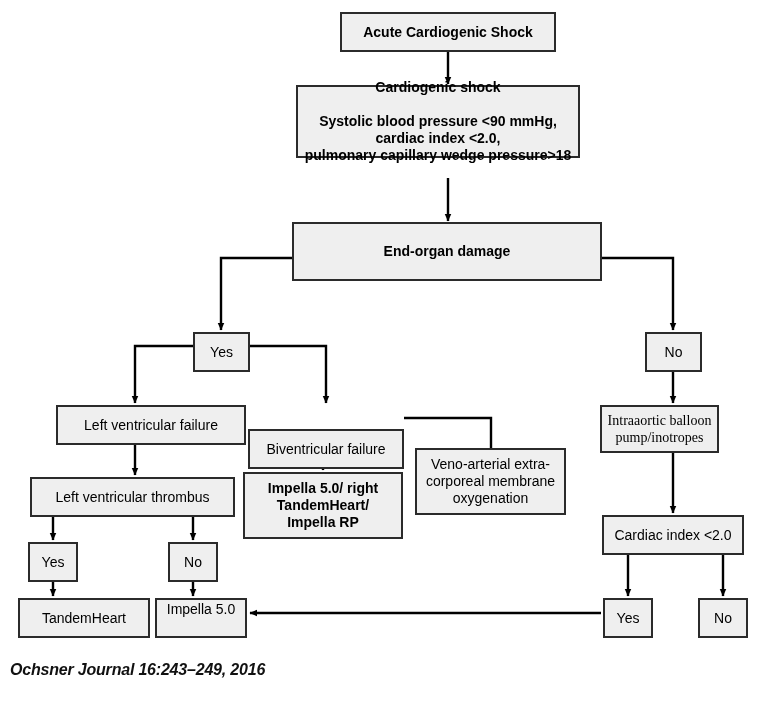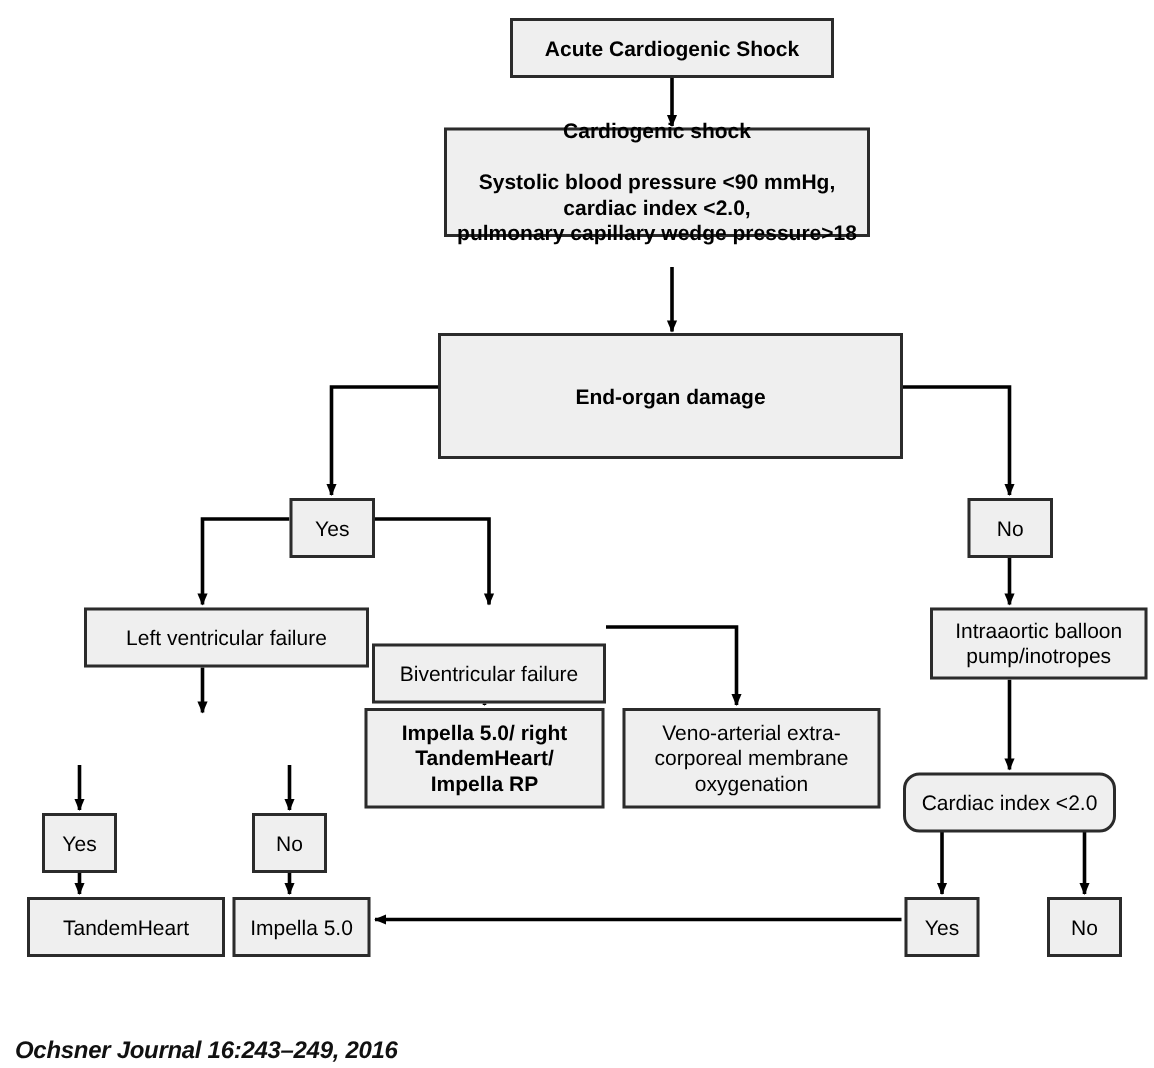--- a/index.html
+++ b/index.html
@@ -51,21 +51,21 @@
     position: absolute;
     left: 0; top: 0;
     width: 769px;
     height: 712px;
     z-index: 1;
     pointer-events: none;
   }
   .caption {
     position: absolute;
     left: 10px;
-    top: 692px;
+    top: 661px;
     font-size: 16px;
     font-weight: bold;
     font-style: italic;
     color: #111111;
     letter-spacing: -0.2px;
     white-space: nowrap;
   }
 </style>
 </head>
 <body>
@@ -124,21 +124,21 @@
 
   <div class="node" style="left: 296px; top: 85px; width: 284px; height: 73px;">
     <span>
       <span class="hdr">Cardiogenic shock</span>
       <span class="body">Systolic blood pressure &lt;90 mmHg,
 cardiac index &lt;2.0,
 pulmonary capillary wedge pressure&gt;18</span>
     </span>
   </div>
 
-  <div class="node" style="left: 292px; top: 222px; width: 310px; height: 84px;">
+  <div class="node" style="left: 292px; top: 222px; width: 310px; height: 59px;">
     <span>
       <span class="hdr">End-organ damage</span>
     </span>
   </div>
 
   <div class="node" style="left: 193px; top: 332px; width: 57px; height: 28px;">
     <span class="lbl">Yes</span>
   </div>
 
   <div class="node" style="left: 645px; top: 332px; width: 57px; height: 28px;">
@@ -146,39 +146,42 @@
   </div>
 
   <div class="node" style="left: 40px; top: 405px; width: 190px; height: 33px; margin-left: 16px;">
     <span class="lbl">Left ventricular failure</span>
   </div>
 
   <div class="node" style="left: 248px; top: 405px; width: 156px; height: 33px; margin-top: 24px;">
     <span class="lbl">Biventricular failure</span>
   </div>
 
-  <div class="node" style="left: 620px; top: 405px; width: 145px; height: 48px;">
+  <div class="node" style="left: 600px; top: 405px; width: 119px; height: 48px; font-family: Liberation Serif, serif;">
     <span class="lbl">Intraaortic balloon
 pump/inotropes</span>
   </div>
 
+  <div class="node" style="left: 30px; top: 477px; width: 205px; height: 33px;">
+    <span class="lbl">Left ventricular thrombus</span>
+  </div>
 
   <div class="node" style="left: 243px; top: 472px; width: 160px; height: 67px; font-weight: bold;">
     <span class="lbl">Impella 5.0/ right
 TandemHeart/
 Impella RP</span>
   </div>
 
-  <div class="node" style="left: 415px; top: 472px; width: 172px; height: 67px;">
+  <div class="node" style="left: 415px; top: 448px; width: 151px; height: 67px;">
     <span class="lbl">Veno-arterial extra-
 corporeal membrane
 oxygenation</span>
   </div>
 
-  <div class="node" style="left: 602px; top: 515px; width: 142px; height: 30px; border-radius: 11px;">
+  <div class="node" style="left: 602px; top: 515px; width: 142px; height: 30px;">
     <span class="lbl">Cardiac index &lt;2.0</span>
   </div>
 
   <div class="node" style="left: 28px; top: 542px; width: 50px; height: 28px;">
     <span class="lbl">Yes</span>
   </div>
 
   <div class="node" style="left: 168px; top: 542px; width: 50px; height: 28px;">
     <span class="lbl">No</span>
   </div>
@@ -188,18 +191,18 @@
   </div>
 
   <div class="node" style="left: 698px; top: 598px; width: 50px; height: 28px;">
     <span class="lbl">No</span>
   </div>
 
   <div class="node" style="left: 18px; top: 598px; width: 132px; height: 30px;">
     <span class="lbl">TandemHeart</span>
   </div>
 
-  <div class="node" style="left: 155px; top: 598px; width: 92px; height: 30px;">
+  <div class="node" style="left: 155px; top: 598px; width: 92px; height: 30px; align-items: flex-end;">
     <span class="lbl">Impella 5.0</span>
   </div>
 
   <div class="caption">Ochsner Journal 16:243–249, 2016</div>
 </div>
 
 </body></html>

